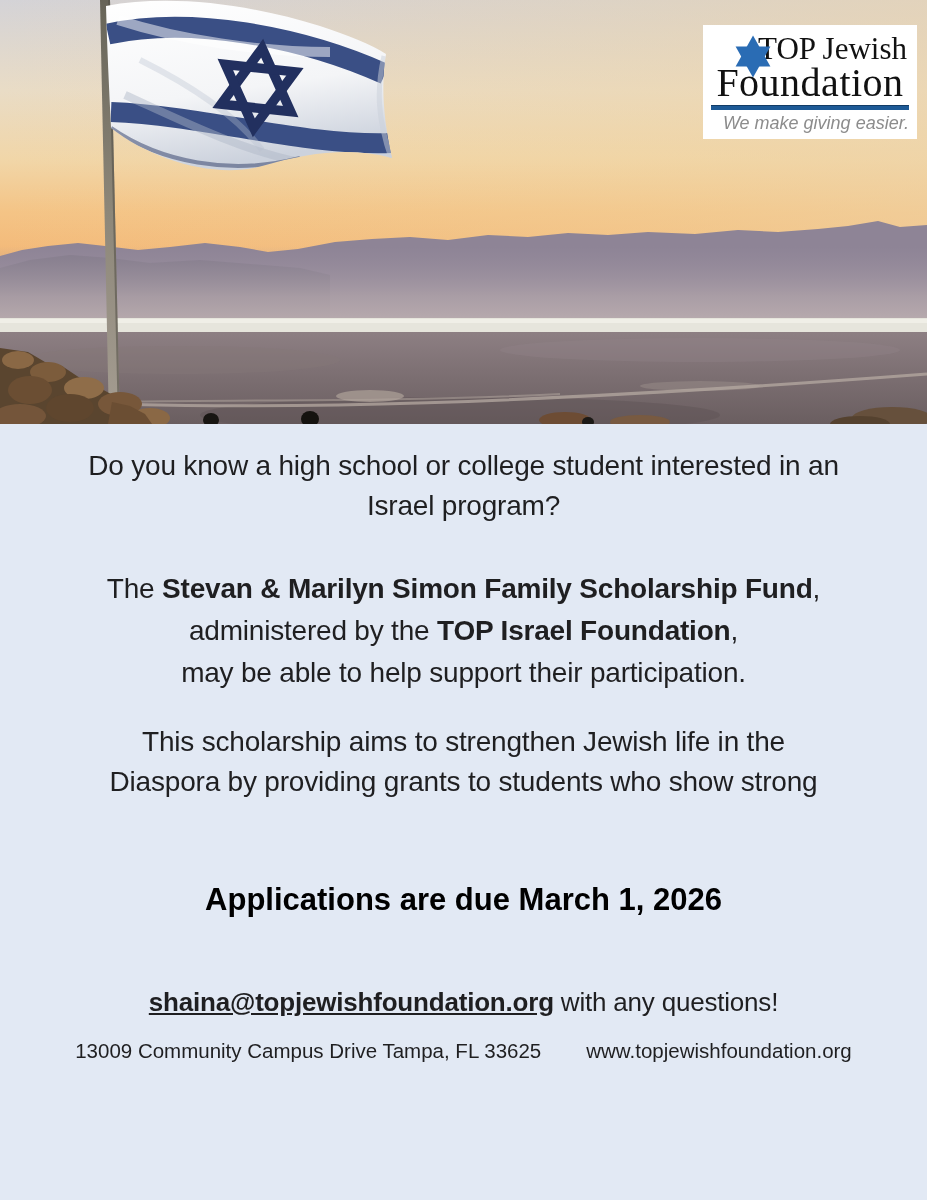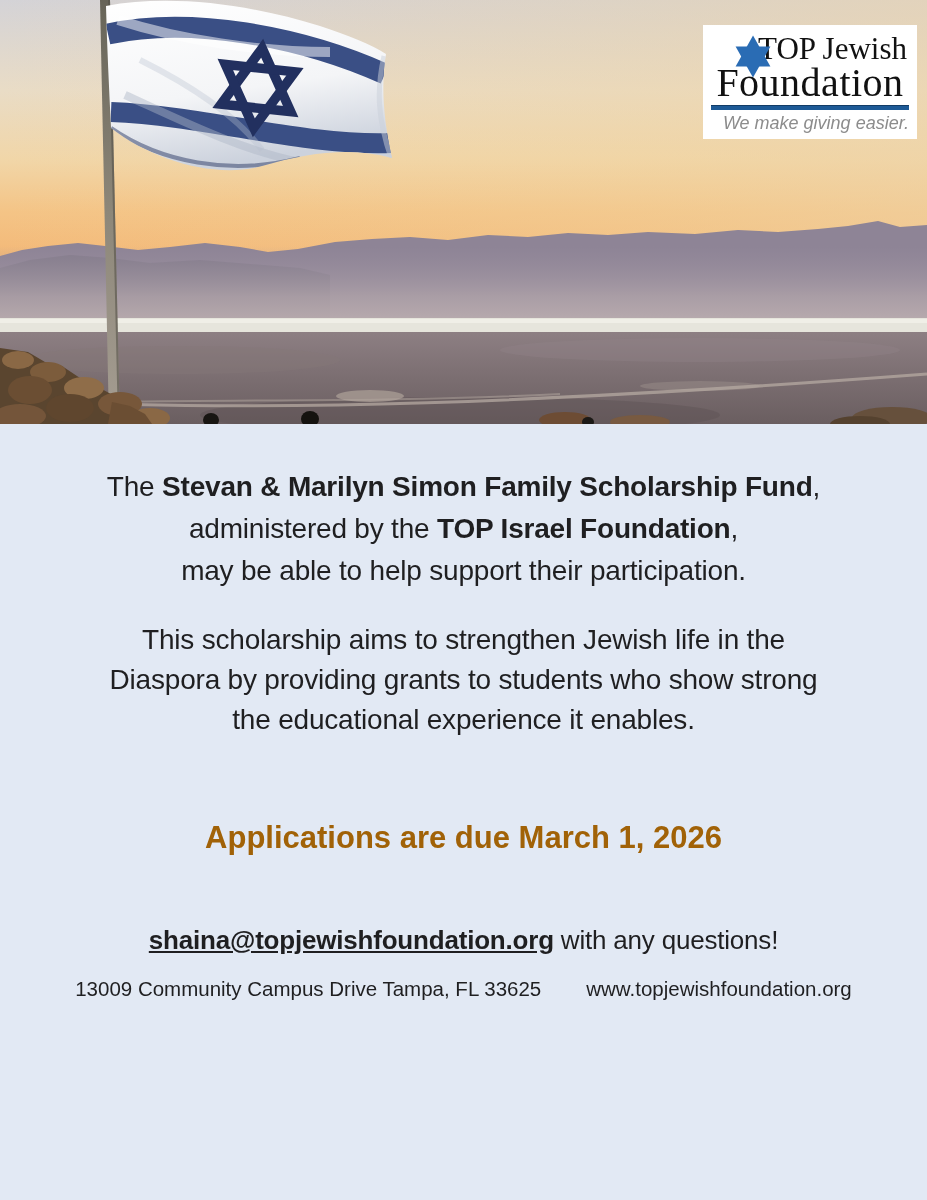--- a/index.html
+++ b/index.html
@@ -31,21 +31,21 @@
     display:block; text-align:right; margin-top:5px;
     font-style:italic; font-size:18px; line-height:16px; color:#8c8c8c;
   }
   
   .content { position:absolute; top:424px; left:0; width:927px; text-align:center; }
   .content p { margin:0; }
   .line { display:block; }
   .intro    { margin-top:22px !important; font-size:28px; line-height:40px; letter-spacing:-0.2px; }
   .fund     { margin-top:42px !important; font-size:28px; line-height:42px; letter-spacing:-0.2px; }
   .desc     { margin-top:28px !important; font-size:28px; line-height:40px; letter-spacing:-0.2px; }
-  .deadline { margin-top:76px !important; font-size:31px; line-height:44px; font-weight:bold; color:#a16207; }
+  .deadline { margin-top:76px !important; font-size:31px; line-height:44px; font-weight:bold; color:#000000; }
   .contact  { margin-top:61px !important; font-size:26px; line-height:38px; letter-spacing:-0.2px; }
   .contact .email { font-weight:bold; text-decoration:underline; color:#1f1f21; cursor:pointer; }
   .contact b, .fund b { font-weight:bold; }
   .footer {
     margin-top:16px; font-size:20.5px; line-height:28px;
     display:flex; justify-content:center; gap:45px; white-space:nowrap;
   }
 </style>
 </head>
 <body>
@@ -174,31 +174,34 @@
       </svg>
       <span class="logo-top">TOP Jewish</span>
       <span class="logo-bottom">Foundation</span>
       <div class="logo-rule"></div>
       <span class="logo-tagline">We make giving easier.</span>
     </div>
   </div>
 
   <div class="content">
 
+    <p class="intro">
+      <span class="line">Do you know a high school or college student interested in an</span>
+      <span class="line">Israel program?</span>
+    </p>
 
     <p class="fund">
       <span class="line"><span>The </span><b>Stevan &amp; Marilyn Simon Family Scholarship Fund</b><span>,</span></span>
       <span class="line"><span>administered by the </span><b>TOP Israel Foundation</b><span>,</span></span>
       <span class="line">may be able to help support their participation.</span>
     </p>
 
     <p class="desc">
       <span class="line">This scholarship aims to strengthen Jewish life in the</span>
       <span class="line">Diaspora by providing grants to students who show strong</span>
-      <span class="line">the educational experience it enables.</span>
     </p>
 
     <p class="deadline">Applications are due March 1, 2026</p>
 
     <p class="contact">
       <span class="line"><span class="email">shaina@topjewishfoundation.org</span><span> with any questions!</span></span>
     </p>
 
     <div class="footer">
       <span>13009 Community Campus Drive Tampa, FL 33625</span>

